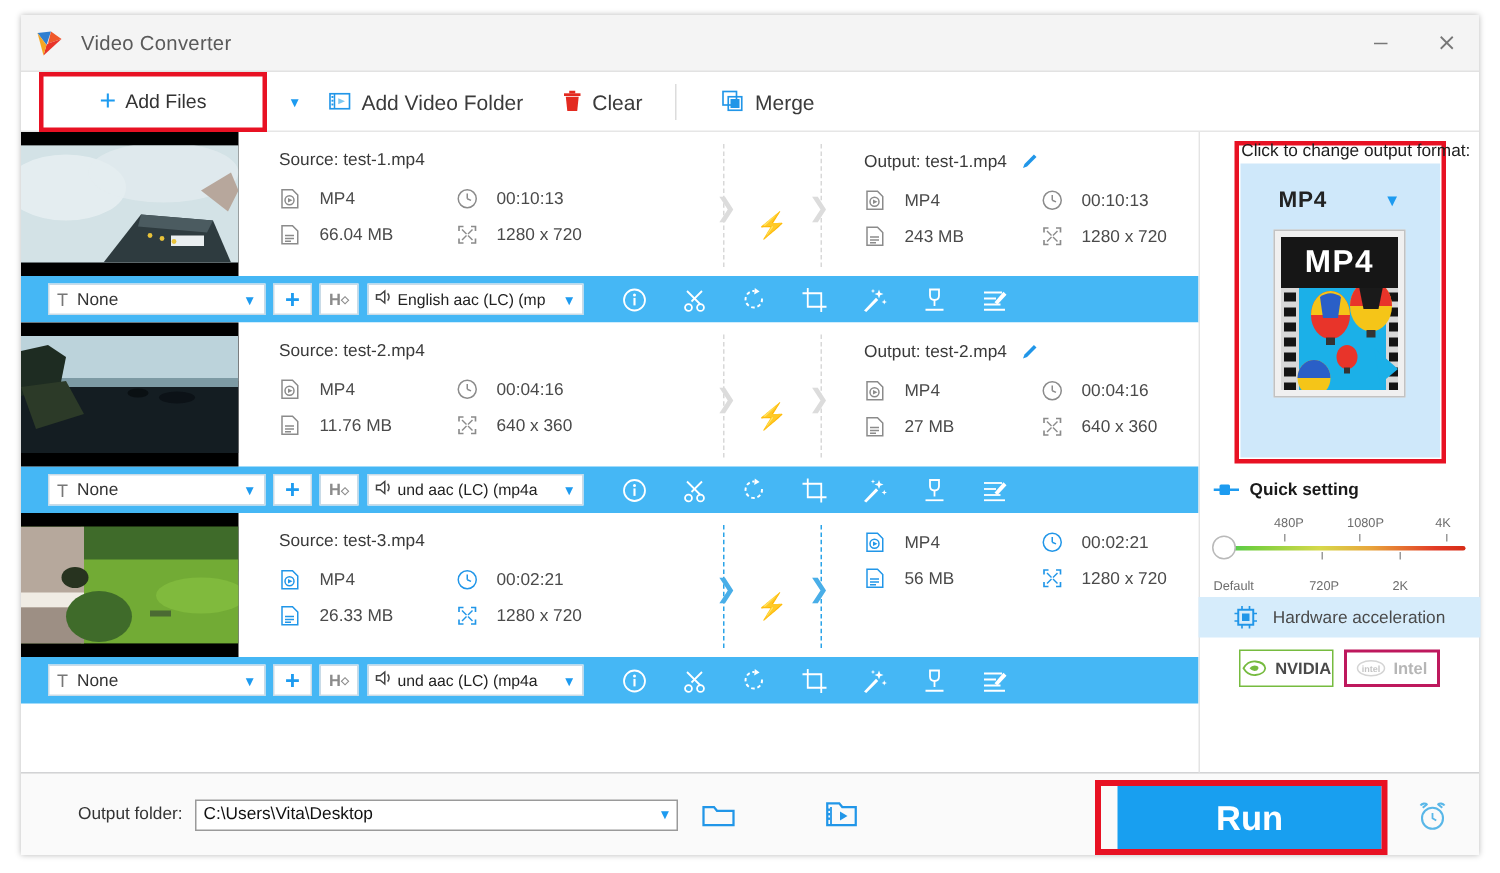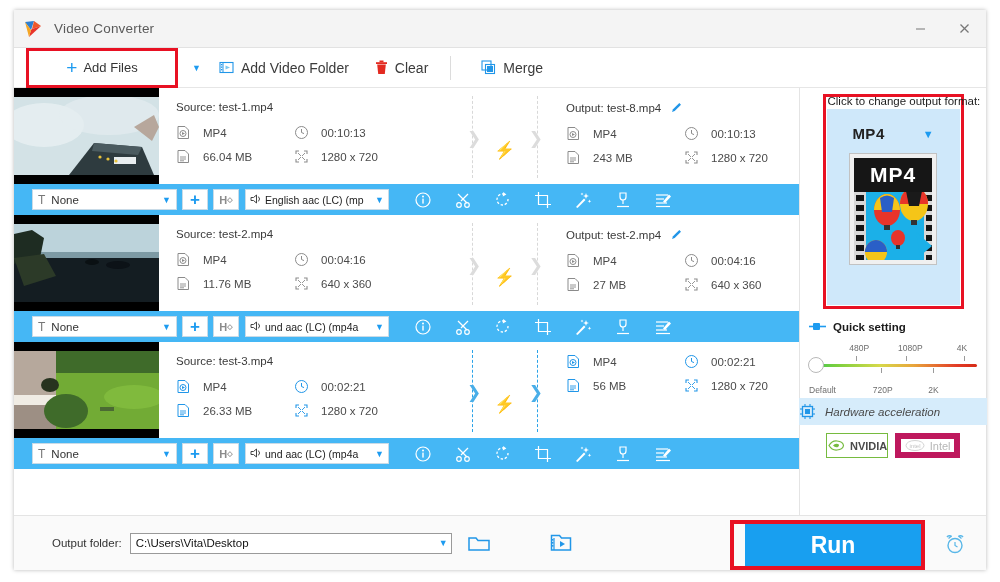--- a/index.html
+++ b/index.html
@@ -72,21 +72,21 @@
     border-right: 1px solid #e4e4e4;
     overflow: hidden;
   }
   .fileitem { position: relative; }
   .fi-main { display: flex; height: 96px; background: #fff; }
   .thumb {
     width: 145px; height: 96px; flex: 0 0 145px;
     background: #000; position: relative; overflow: hidden;
   }
   .thumb .inner { position: absolute; left: 0; right: 0; top: 9px; height: 78px; }
-  .fi-cols { flex: 1 1 auto; display: flex; position: relative; padding-left: 17px; }
+  .fi-cols { flex: 1 1 auto; display: flex; position: relative; padding-left: 27px; }
   .src-col, .out-col { position: relative; }
   .src-col { width: 290px; }
   .out-col { width: 300px; padding-left: 22px; }
   .fi-title {
     font-size: 11.5px; color: #3a3a3a;
     padding-top: 13px; display: flex; align-items: center;
   }
   .pencil { margin-left: 9px; display: flex; }
   .meta-grid {
     display: grid; grid-template-columns: 118px 1fr;
@@ -197,31 +197,31 @@
   }
   .tick { position: absolute; width: 1px; height: 5px; background: #9a9a9a; }
   .tick.up { top: 13px; }
   .tick.dn { top: 25px; }
   .knob {
     position: absolute; left: -1px; top: 14px; width: 16px; height: 16px;
     background: #fff; border: 1px solid #b9b9b9; border-radius: 50%;
   }
   .hw-btn {
     width: 188px; height: 27px; background: #d6ecfb;
-    display: flex; align-items: center; justify-content: flex-start;
-    margin-top: 13px; font-size: 11.5px; color: #4a4a4a; font-style: italic;
+    display: flex; align-items: center; justify-content: center;
+    margin-top: 13px; font-size: 11.5px; color: #4a4a4a;
   }
   .hw-btn .ico { margin-right: 9px; display: flex; }
   .gpu-row { width: 134px; display: flex; margin-top: 8px; }
   .gpu {
     flex: 1 1 0; height: 25px; display: flex; align-items: center;
     justify-content: center; font-size: 11px;
   }
   .gpu.nvidia { border: 1px solid #76bb3f; color: #4a4a4a; font-weight: 700; }
-  .gpu.intel { border: 6px solid #be185d; color: #b6b6b6; margin-left: 7px; }
+  .gpu.intel { border: 2px solid #be185d; color: #b6b6b6; margin-left: 7px; font-weight: bold; }
   .gpu .ico { margin-right: 5px; display: flex; }
   
   .bottom {
     height: 55px; flex: 0 0 55px; background: #fafafa;
     border-top: 1px solid #e4e4e4;
     display: flex; align-items: center; position: relative;
   }
   .of-label { margin-left: 38px; font-size: 11.5px; color: #333; }
   .of-input {
     margin-left: 8px; width: 322px; height: 21px; background: #fff;
@@ -398,21 +398,21 @@
             </div>
             <div class="divider-col">
               <div class="vline l"></div>
                 <div class="vline r"></div>
               <span class="chev l">❯</span>
               <span class="chev r">❯</span>
               <span class="bolt">⚡</span>
             </div>
             <div class="out-col">
               <div class="fi-title">
-                <span>Output: test-8.mp4</span>
+                <span>Output: test-1.mp4</span>
                 <span class="pencil">
                     <svg width="13" height="13" viewBox="0 0 13 13">
                       <path d="M2 11 L3 8.3 L9.3 2 L11 3.7 L4.7 10 Z" fill="#2196e8"></path>
                     </svg>
                   </span>
               </div>
               <div class="meta-grid">
                 <div class="meta">
                   <span class="mi">
                       <svg width="15" height="15" viewBox="0 0 15 15">

